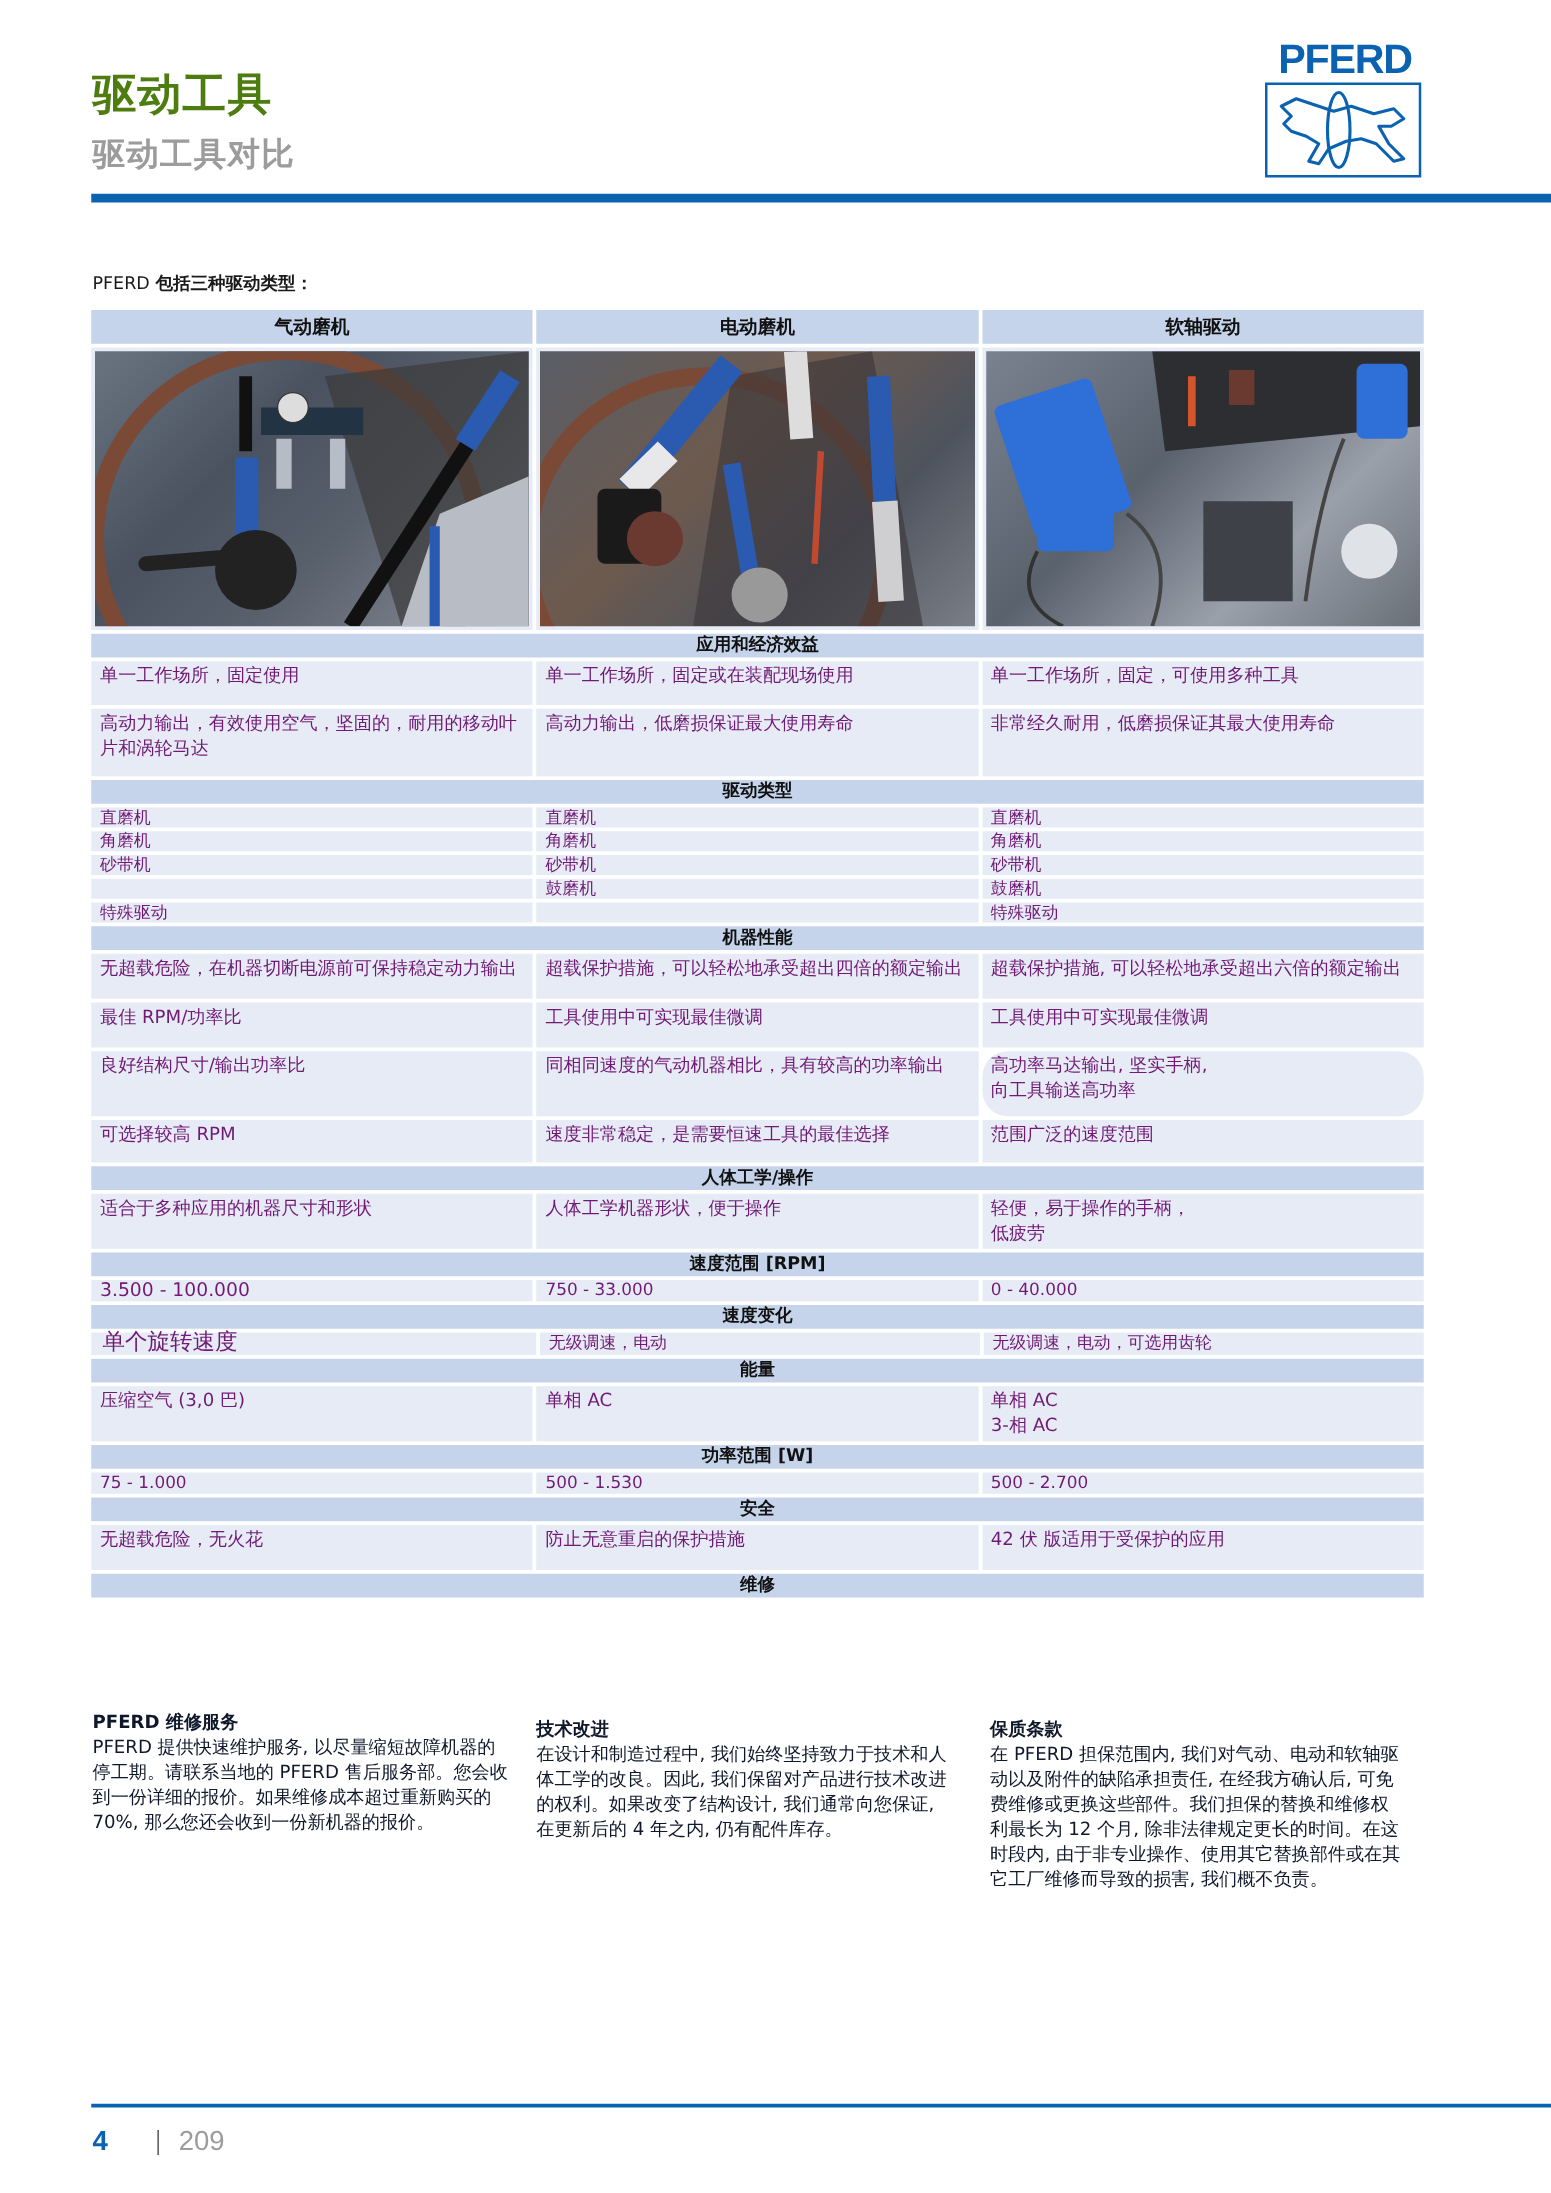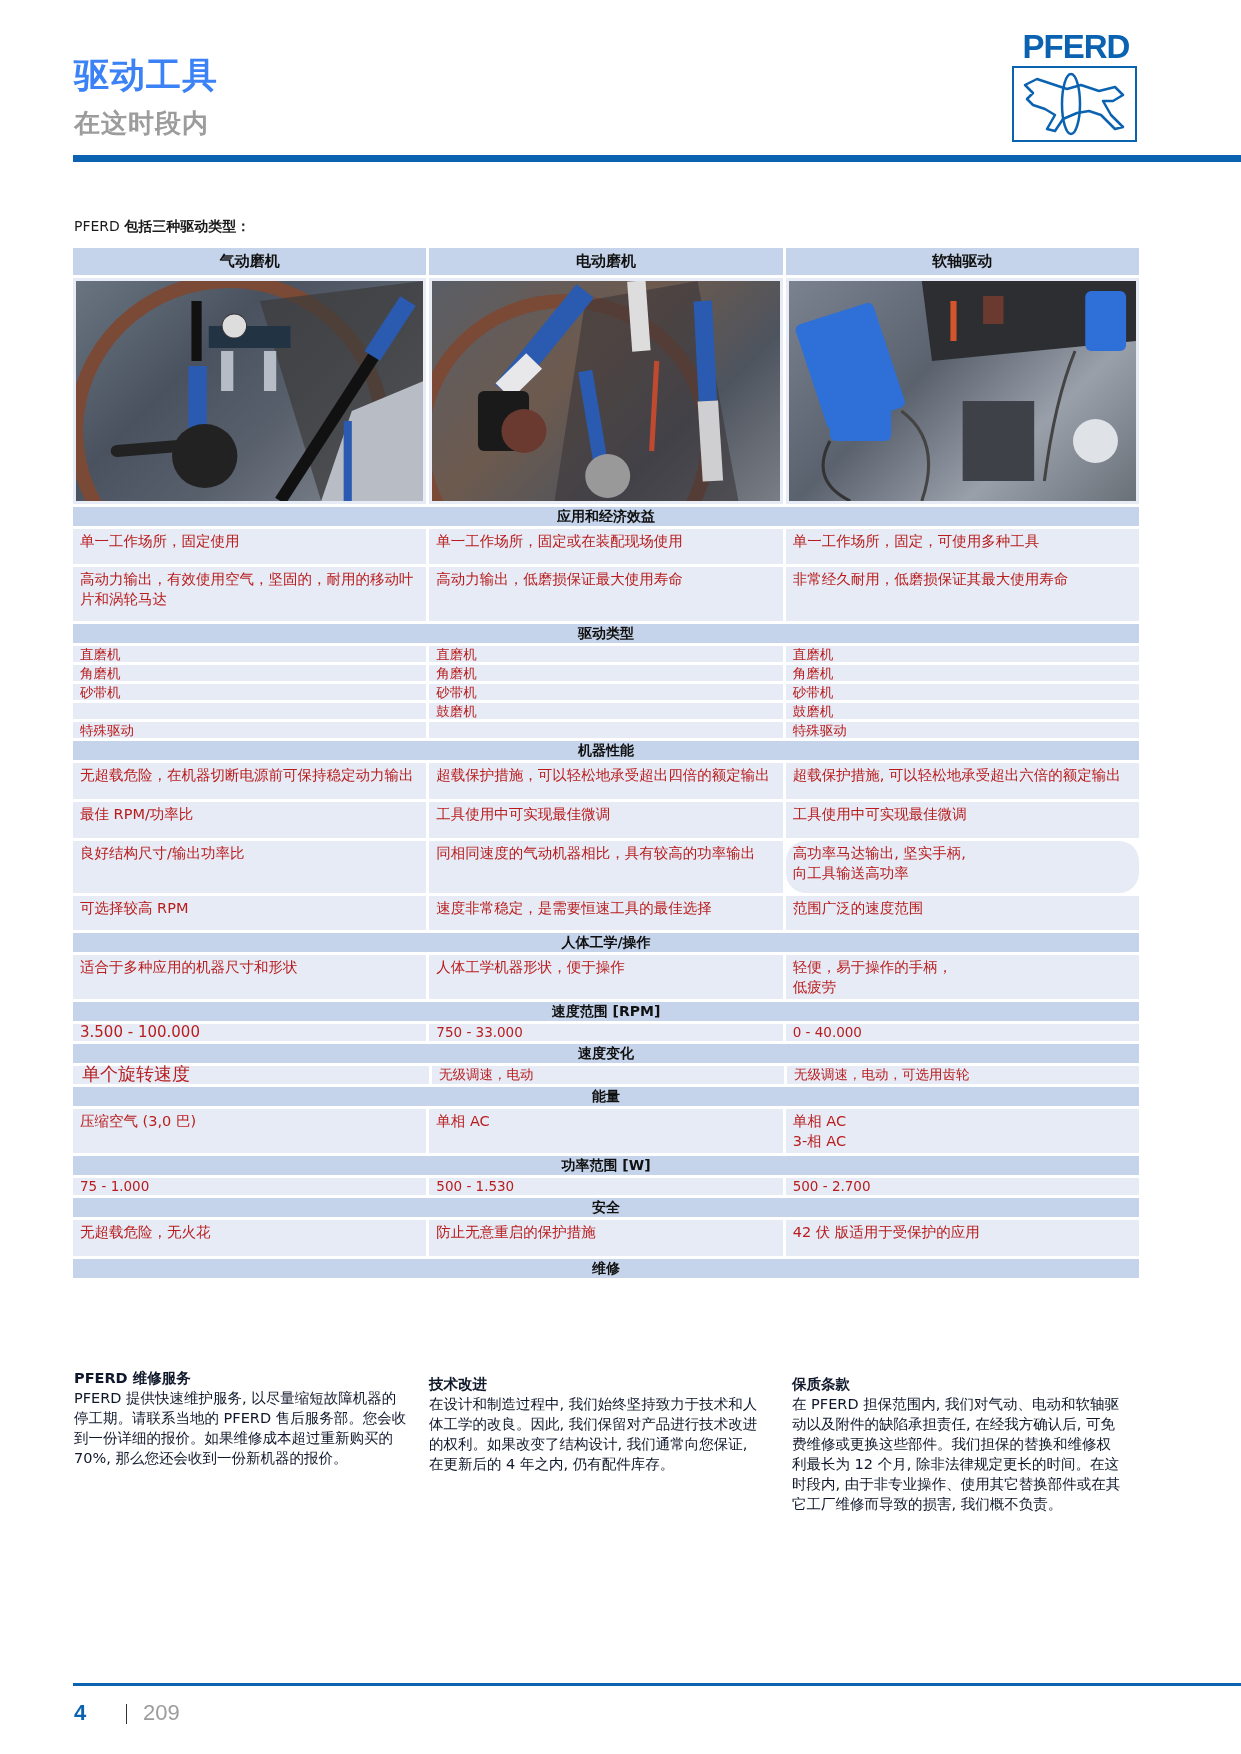--- a/index.html
+++ b/index.html
@@ -1,35 +1,35 @@
 <!DOCTYPE html>
 <html><head>
   <meta charset="utf-8">
   <style>
     * { box-sizing: border-box; margin: 0; padding: 0; }
     html, body { width: 1241px; height: 1754px; background: #ffffff; }
     body { position: relative; font-family: "DejaVu Sans", "Liberation Sans", sans-serif; color: #1a1a1a; overflow: hidden; }
 
-    .title { position: absolute; left: 74px; top: 52px; font-size: 35px; font-weight: bold; color: #3b82f6; letter-spacing: 1px; }
+    .title { position: absolute; left: 74px; top: 52px; font-size: 35px; font-weight: bold; color: #4d7c0f; letter-spacing: 1px; }
     .subtitle { position: absolute; left: 74px; top: 106px; font-size: 26px; font-weight: bold; color: #9c9c9c; letter-spacing: 1px; }
     .top-rule { position: absolute; left: 73px; top: 155px; width: 1168px; height: 7px; background: #0a62b0; }
 
     .logo { position: absolute; left: 1012px; top: 30px; width: 128px; }
     .logo-word { font-family: "Liberation Sans", sans-serif; font-weight: bold; font-size: 33px; color: #0a62b0; letter-spacing: -1px; line-height: 34px; text-align: center; }
     .logo-box { margin-top: 2px; width: 125px; height: 76px; border: 2px solid #0a62b0; display: flex; align-items: center; justify-content: center; }
 
     .intro { position: absolute; left: 74px; top: 218px; font-size: 14px; }
     .intro b { font-weight: bold; }
 
     .table { position: absolute; left: 73px; top: 248px; width: 1066px; }
     .row { display: flex; gap: 3px; margin-bottom: 3px; }
     .hdr { background: #c5d4ea; text-align: center; font-weight: bold; font-size: 15px; color: #111; }
     .col-hdr { flex: 1; height: 27px; line-height: 27px; }
     .section-hdr { width: 100%; height: 19px; line-height: 19px; font-size: 14px; }
-    .cell { flex: 1; background: #e6ebf6; font-size: 14.5px; line-height: 20px; padding: 2px 7px; color: #b91c1c; }
+    .cell { flex: 1; background: #e6ebf6; font-size: 14.5px; line-height: 20px; padding: 2px 7px; color: #701a75; }
     .img-cell { flex: 1; height: 226px; background: #e6ebf6; padding: 3px; }
     .photo { width: 100%; height: 100%; position: relative; overflow: hidden; }
 
     .p1 { background: linear-gradient(135deg, #6a7480 0%, #4a5260 35%, #58606c 60%, #8a8f98 100%); }
     .p2 { background: linear-gradient(135deg, #5a5e66 0%, #6d5a4e 40%, #4e545e 70%, #7a7e86 100%); }
     .p3 { background: linear-gradient(135deg, #7a8290 0%, #5a626e 40%, #9aa0aa 70%, #6a7078 100%); }
 
     .footer-cols { position: absolute; left: 74px; top: 1368px; width: 1066px; display: flex; }
     .fcol { font-size: 14.5px; line-height: 20px; color: #0f172a; }
     .fcol h4 { font-size: 14.5px; font-weight: bold; margin-bottom: 0; }
@@ -39,21 +39,21 @@
 
     .bottom-rule { position: absolute; left: 73px; top: 1683px; width: 1168px; height: 3px; background: #0a62b0; }
     .page-num { position: absolute; left: 74px; top: 1700px; font-size: 22px; font-weight: bold; color: #0a62b0; font-family: "Liberation Sans", sans-serif; }
     .page-sep { position: absolute; left: 126px; top: 1704px; width: 1px; height: 20px; background: #333; }
     .page-total { position: absolute; left: 143px; top: 1700px; font-size: 22px; color: #9c9c9c; font-family: "Liberation Sans", sans-serif; }
   </style>
 </head>
 <body>
 
 <div class="title">驱动工具</div>
-<div class="subtitle">在这时段内</div>
+<div class="subtitle">驱动工具对比</div>
 
 <div class="logo">
   <div class="logo-word">PFERD</div>
   <div class="logo-box">
     <svg width="112" height="66" viewBox="0 0 112 66" fill="none" stroke="#0a62b0" stroke-width="2.5" stroke-linejoin="round" stroke-linecap="round">
       <ellipse cx="52" cy="33" rx="9" ry="30"></ellipse>
       <path d="M6 14 L18 8 L30 12 L48 18 L62 14 L80 20 L96 16 L104 24 L94 30 L84 30 L92 44 L104 56 L96 58 L82 44 L70 40 L58 42 L44 48 L36 60 L28 58 L36 44 L26 38 L14 34 L8 28 L14 22 Z"></path>
     </svg>
   </div>
 </div>

